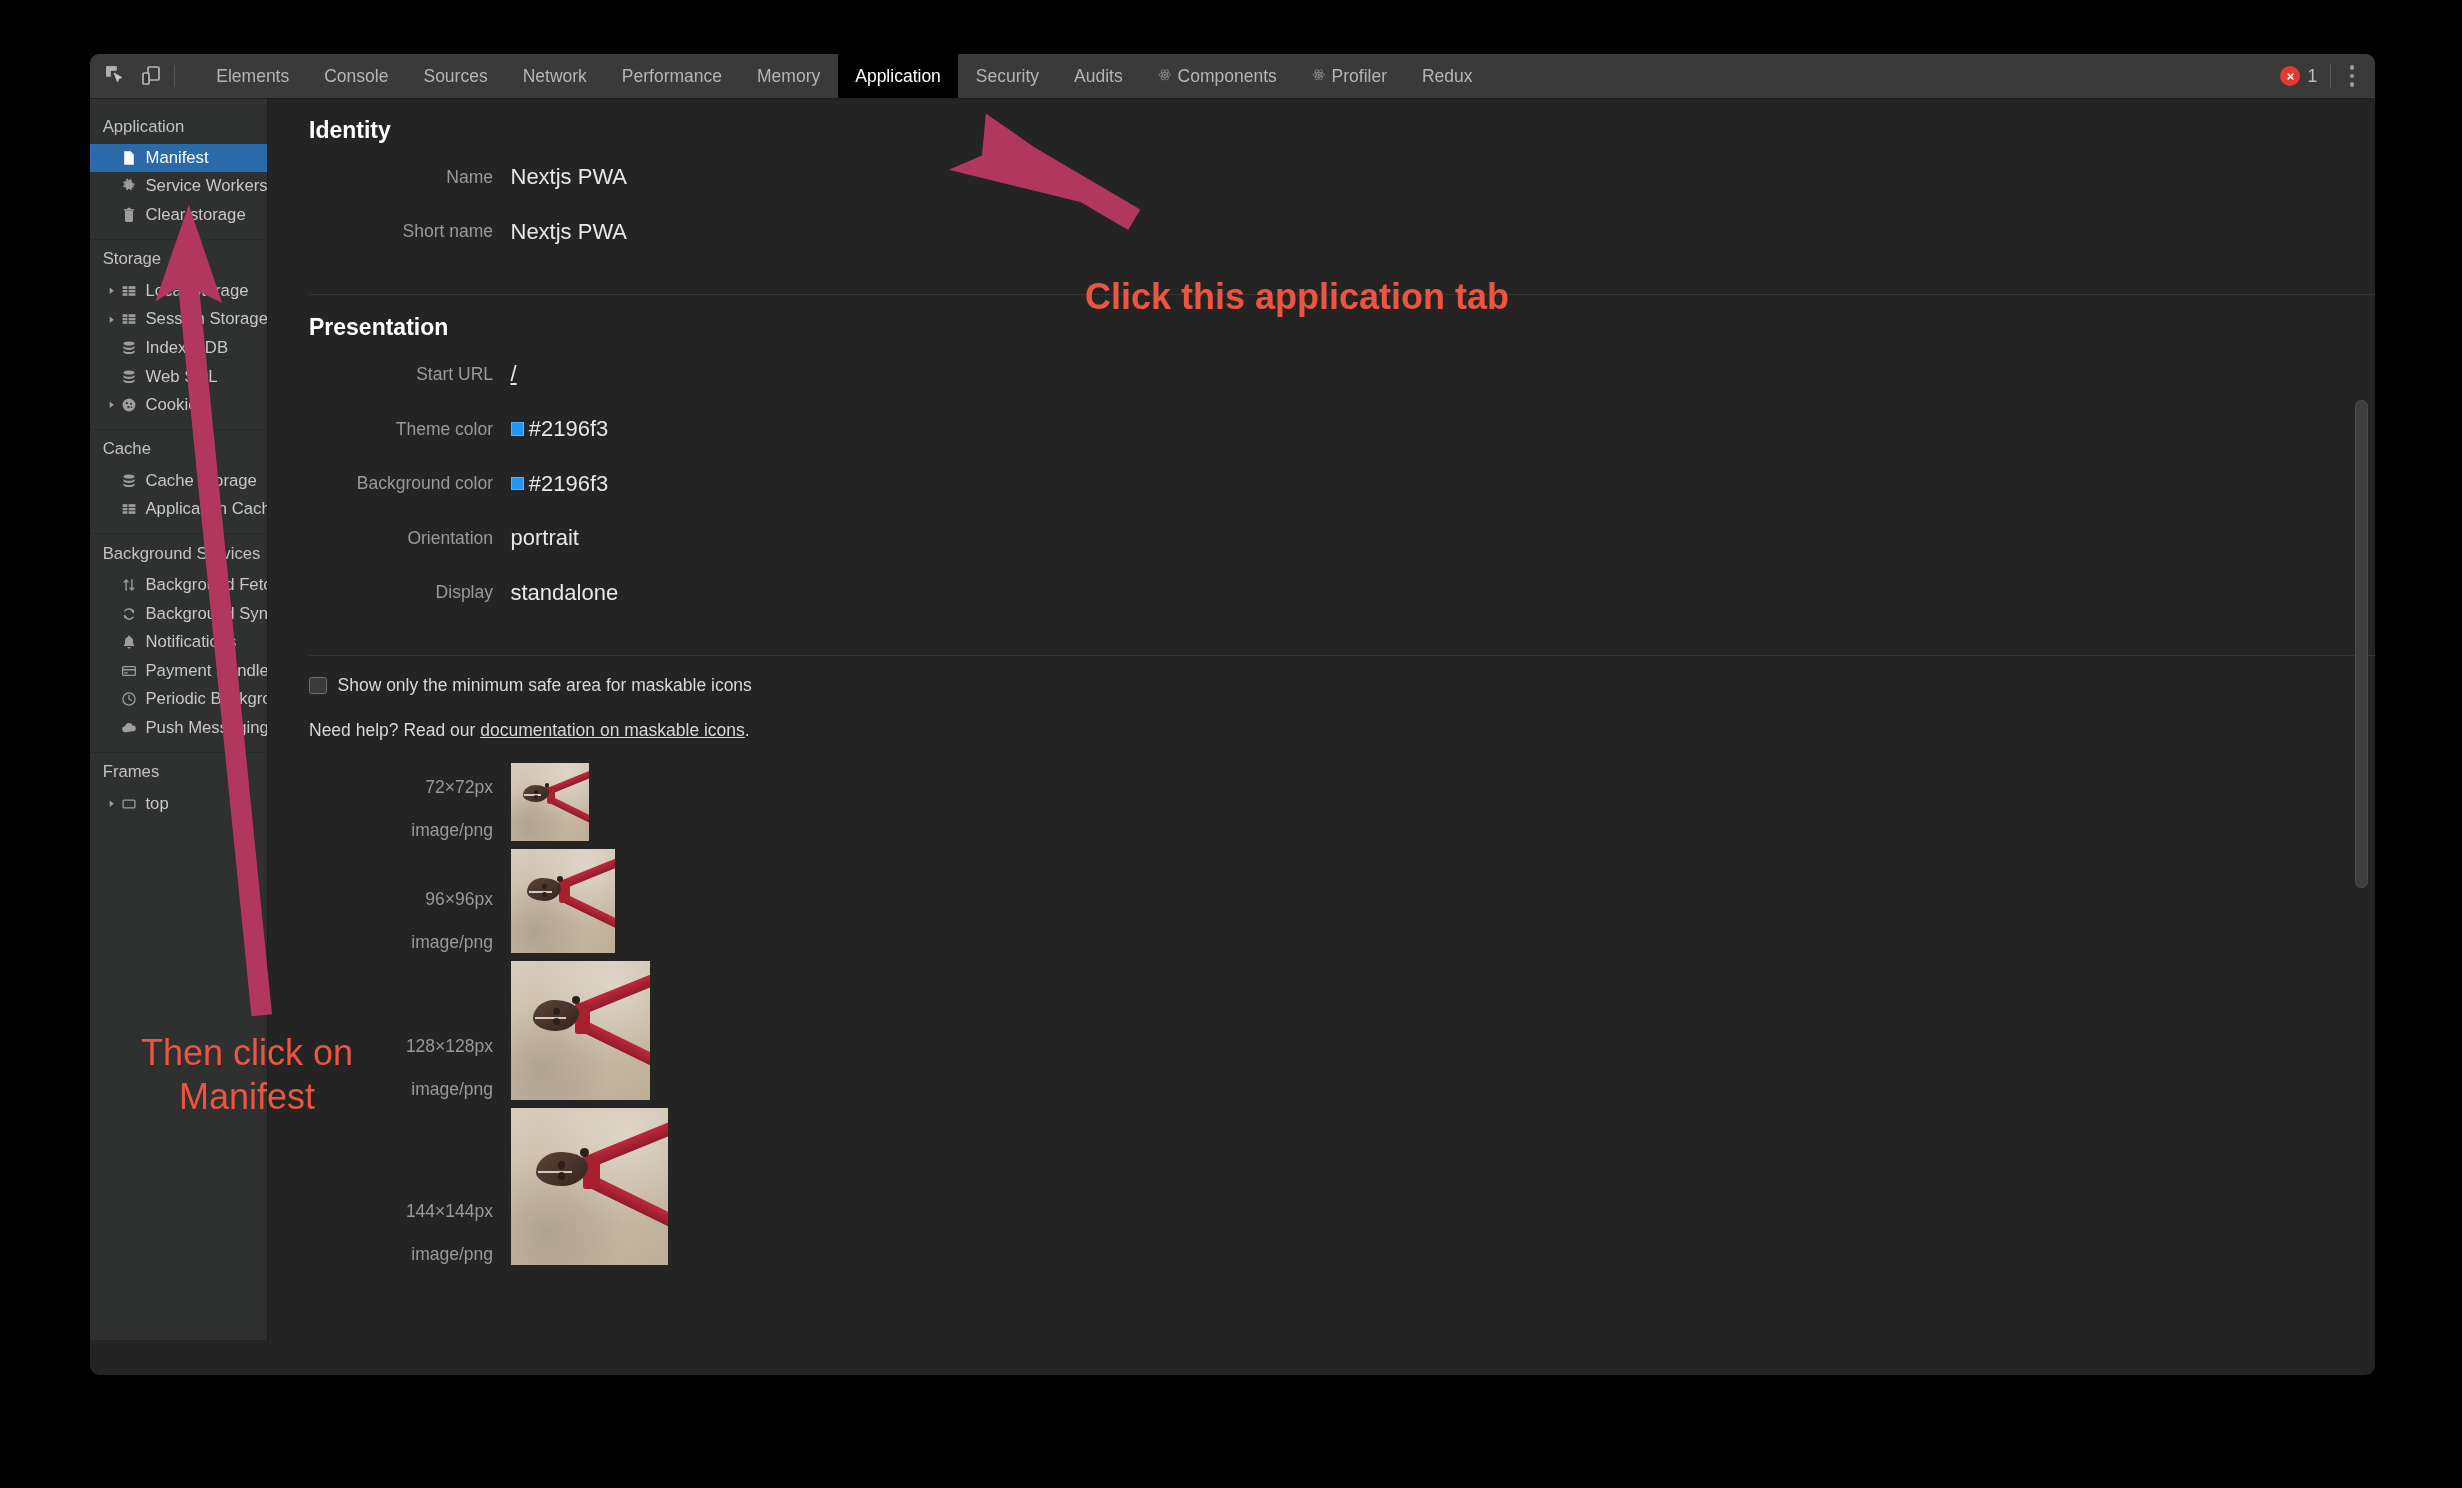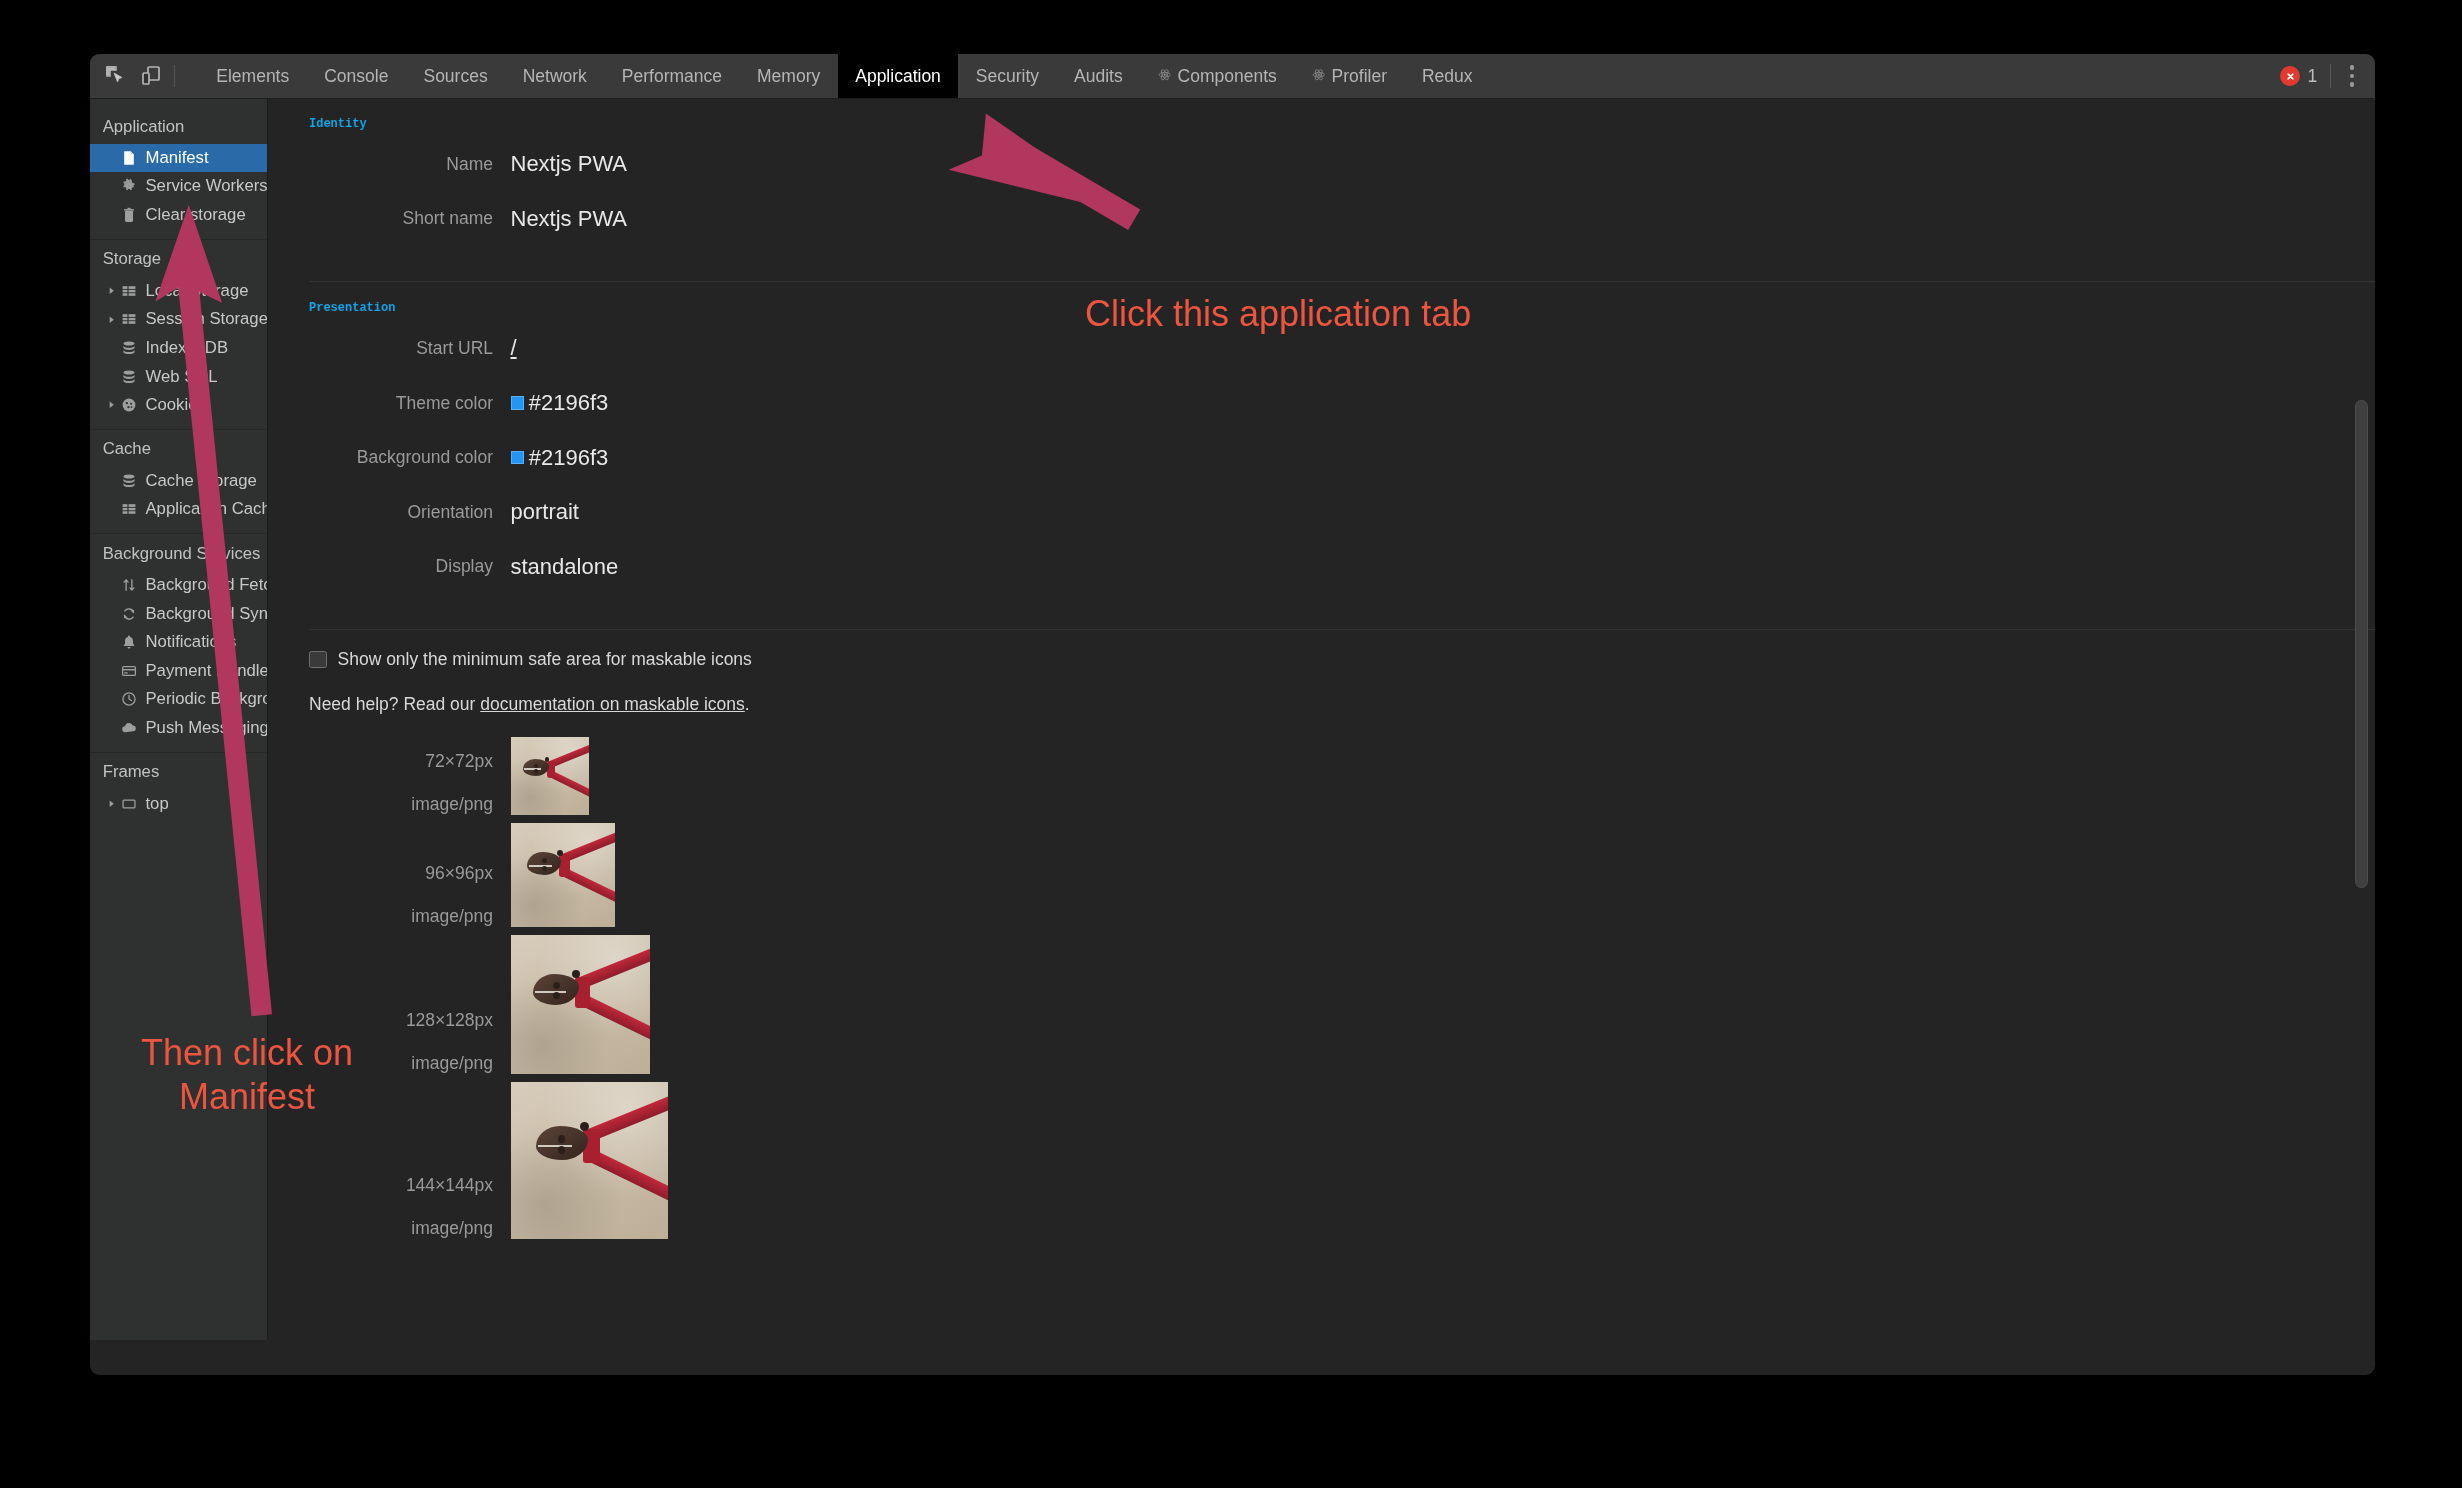--- a/index.html
+++ b/index.html
@@ -58,21 +58,21 @@
   .tw svg{width:9.5px;height:9.5px;}
   .tw.empty{visibility:hidden;}
   .sico{width:20.6px;flex:0 0 20.6px;display:flex;align-items:center;justify-content:center;margin-right:6.3px;}
   .sico svg{width:16px;height:16px;display:block;}
 
   
   .main{position:relative;flex:1;background:#242424;overflow:hidden;}
   .mpad{padding:17.5px 0 0 41px;}
   .block{padding:0 0 20.6px 0;border-bottom:0.8px solid #343434;margin-bottom:19px;}
   .block:last-child{border-bottom:none;}
-  .btitle{font-size:12px;color:#0ea5e9;font-weight:bold;margin:0 0 20.6px 0;font-family:Liberation Mono, monospace;}
+  .btitle{font-size:23px;color:#ffffff;font-weight:bold;margin:0 0 20.6px 0;}
   .frow{display:flex;align-items:center;margin-bottom:28.6px;}
   .flabel{width:184px;text-align:right;font-size:17.5px;color:#9a9a9a;padding-right:17.5px;flex:0 0 184px;}
   .fval{font-size:22px;color:#e8e8e8;display:flex;align-items:center;gap:4.8px;}
   .fval a{color:#e8e8e8;text-decoration:underline;}
   .swatch{width:13.5px;height:13.5px;display:inline-block;border:0.8px solid rgba(255,255,255,.25);
           box-sizing:border-box;}
 
   .cbrow{display:flex;align-items:center;gap:11px;margin-bottom:24px;}
   .cbox{width:17.5px;height:17.5px;border:0.8px solid #6f6f6f;border-radius:2.4px;background:#3a3a3a;
         box-sizing:border-box;}
@@ -664,19 +664,19 @@
       <path d="M1425 270 L1243 143 L1238 196 L1196 214 Z" fill="#b1375e"></path>
       <path d="M1268 182 L1430 277" stroke="#b1375e" stroke-width="30" stroke-linecap="butt"></path>
     </g>
     <g>
       <path d="M238 258 L196 380 L232 358 L280 382 Z" fill="#b1375e"></path>
       <path d="M236 344 L330 1280" stroke="#b1375e" stroke-width="26" stroke-linecap="butt"></path>
     </g>
   </svg>
 
   <div class="overlay">
-    <div class="anno" style="left:1085px;top:292px;">Click this application tab</div>
+    <div class="anno" style="left:1085px;top:275px;font-weight:bold;">Click this application tab</div>
     <div class="anno center" style="left:141px;top:1031px;">Then click on
 Manifest</div>
   </div>
 
 </div>
 
 
 </body></html>

